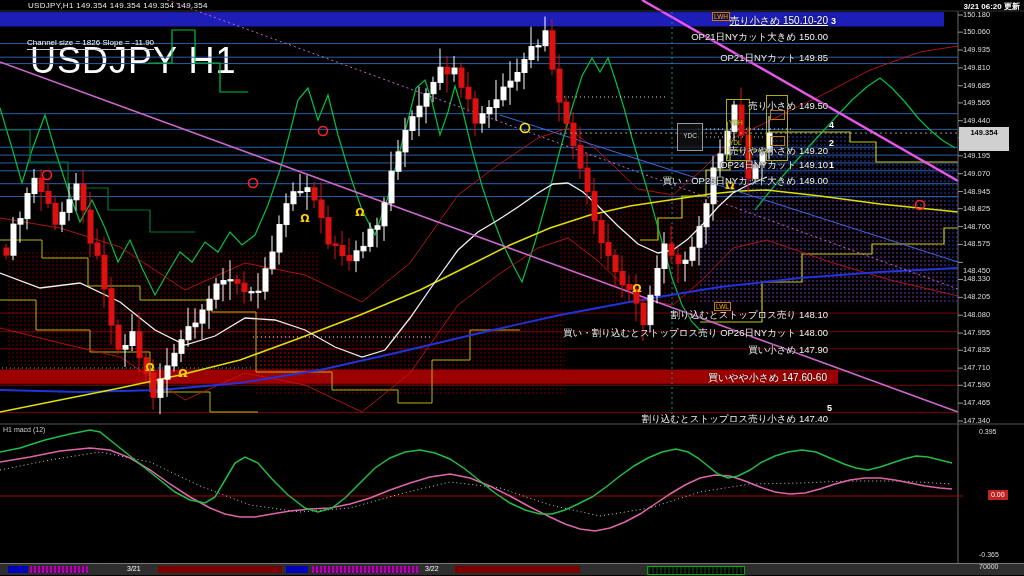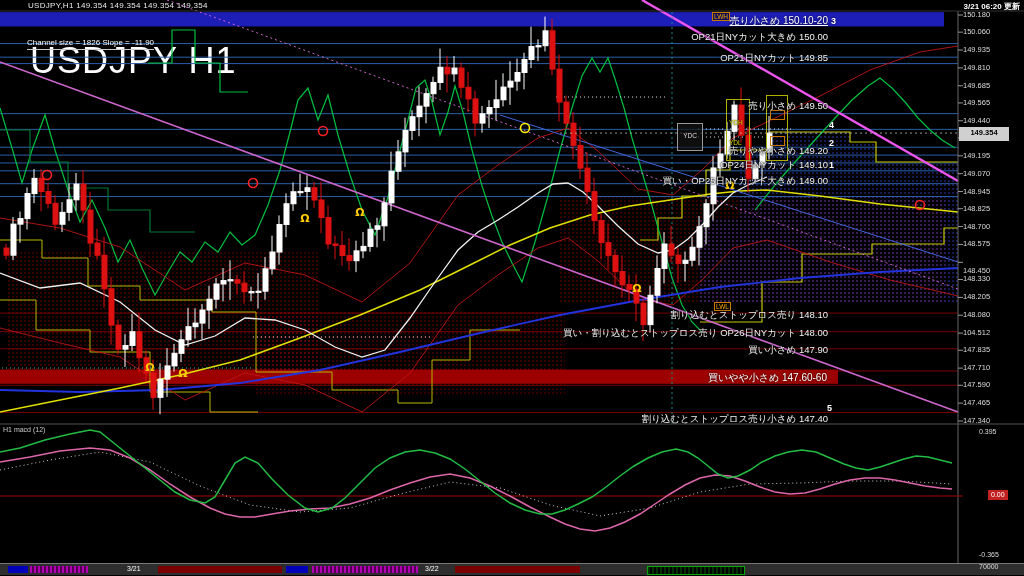--- a/index.html
+++ b/index.html
@@ -18,21 +18,21 @@
   .banner-label.u{text-decoration:underline;}
   .pivot-num{font-size:9px;font-weight:bold;color:#fff;z-index:4;text-shadow:0 0 2px #000;}
   .tag{font-size:6.5px;color:#ffaa00;border:1px solid #cc7700;padding:0 1px;line-height:7px;
        background:rgba(0,0,0,.55);z-index:4;white-space:nowrap;}
   .ydtag{font-size:6.5px;color:#d8d800;z-index:4;white-space:nowrap;text-shadow:0 0 2px #000;}
   .ydc-box{border:1px solid #999;background:rgba(20,20,20,.7);color:#ddd;font-size:6.5px;
            text-align:center;line-height:24px;z-index:4;}
   .ybox{border:1px solid #b0b000;z-index:3;}
   .obox{border:1px solid #cc7700;z-index:4;}
   .ptick{left:963px;font-size:7.5px;color:#dcdcdc;z-index:4;}
-  .pcur{left:959px;width:50px;height:14px;background:#d0d0d0;color:#000;font-size:7.5px;
+  .pcur{left:959px;width:50px;height:24px;background:#d0d0d0;color:#000;font-size:7.5px;
         font-weight:bold;text-align:center;line-height:11px;z-index:5;}
   .macd-label{left:3px;top:426px;font-size:7px;color:#ccc;z-index:4;}
   .macd-tick{left:979px;font-size:7px;color:#dcdcdc;z-index:4;}
   .macd-zero{left:988px;top:490px;background:#c22222;color:#fff;font-size:7px;padding:0 3px;
              height:10px;line-height:10px;z-index:5;}
   .strip{left:0;top:563px;width:1024px;height:11px;background:#2e2e2e;
          border-top:1px solid #777;z-index:3;}
   .blk{position:absolute;top:2px;height:7px;}
   .blk-blue{background:#0000bb;}
   .blk-red{background:#7a0000;}
@@ -430,21 +430,21 @@
       <div class="abs ptick" style="top:150.81560000000195px;">149.195</div>
       <div class="abs ptick" style="top:168.68560000000195px;">149.070</div>
       <div class="abs ptick" style="top:186.55560000000196px;">148.945</div>
       <div class="abs ptick" style="top:203.71080000000262px;">148.825</div>
       <div class="abs ptick" style="top:221.58080000000263px;">148.700</div>
       <div class="abs ptick" style="top:239.4508000000026px;">148.575</div>
       <div class="abs ptick" style="top:266px;">148.450</div>
       <div class="abs ptick" style="top:274.4759999999992px;">148.330</div>
       <div class="abs ptick" style="top:292.3459999999992px;">148.205</div>
       <div class="abs ptick" style="top:310.2159999999992px;">148.080</div>
-      <div class="abs ptick" style="top:328.0859999999992px;">104.512</div>
+      <div class="abs ptick" style="top:328.0859999999992px;">147.955</div>
       <div class="abs ptick" style="top:345.2411999999999px;">147.835</div>
       <div class="abs ptick" style="top:363.1111999999999px;">147.710</div>
       <div class="abs ptick" style="top:380.2664000000005px;">147.590</div>
       <div class="abs ptick" style="top:398.1364000000005px;">147.465</div>
       <div class="abs ptick" style="top:416.0064000000005px;">147.340</div>
       <div class="abs pcur" style="top:127.08495999999906px;">149.354</div>
     </div>
 </div>
 
 </body></html>

